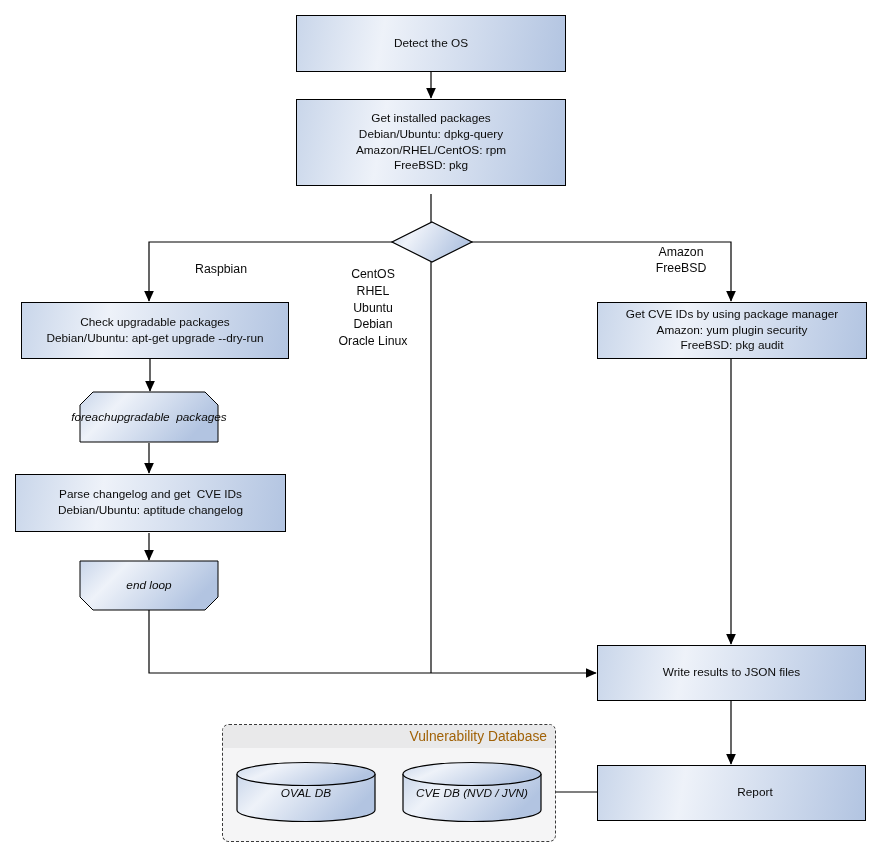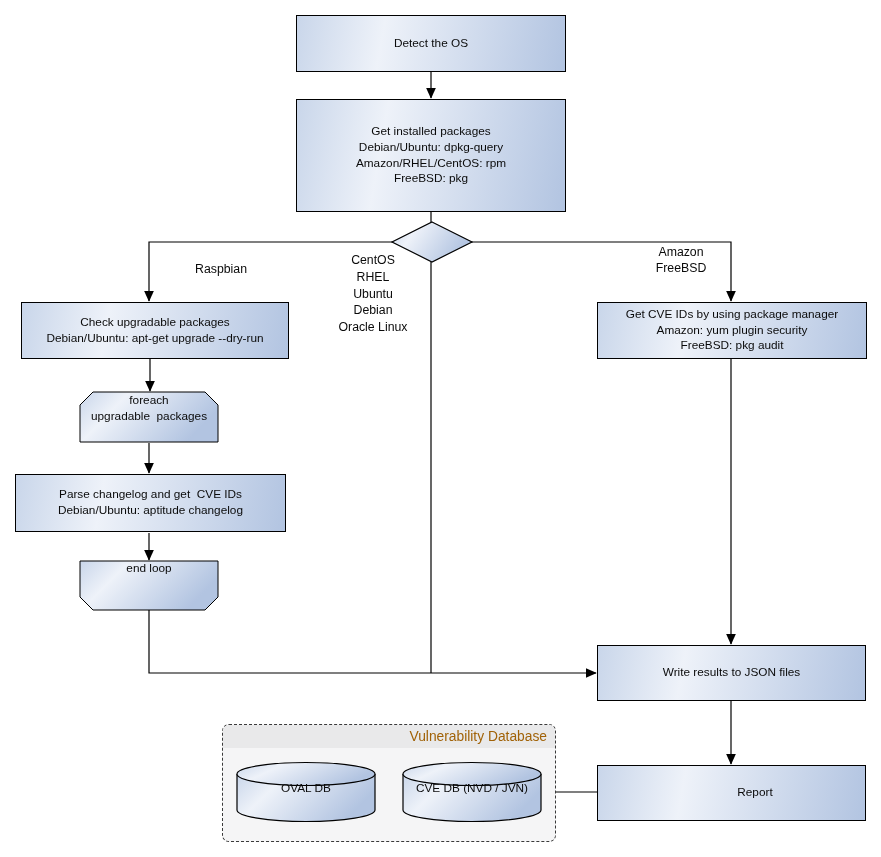--- a/index.html
+++ b/index.html
@@ -9,42 +9,42 @@
   }
   .wires{position:absolute;left:0;top:0;width:881px;height:857px;z-index:2;}
   .node{
     position:absolute;z-index:3;box-sizing:border-box;
     display:flex;flex-direction:column;align-items:center;justify-content:center;
     border:1px solid #000;
     background:linear-gradient(100deg,#c9d6ea 0%,#eef2f9 32%,#b2c4e1 100%);
     font-size:11.8px;line-height:15.6px;
   }
   .ghost{
-    position:absolute;z-index:3;display:flex;flex-direction:column;
-    align-items:center;
-    font-size:11.8px;line-height:15.6px;text-align:center;
+    position:absolute;z-index:3;display:flex;flex-direction:row;
+    align-items:center;justify-content:center;
+    font-size:11.8px;line-height:15.6px;text-align:center;font-style:italic;
   }
   .ln{white-space:pre;}
   .label{position:absolute;z-index:3;font-size:12.3px;line-height:16px;text-align:center;}
   
   #n-detect   {left:296px;top:15px;width:270px;height:57px;}
-  #n-installed{left:296px;top:99px;width:270px;height:113px;}
+  #n-installed{left:296px;top:99px;width:270px;height:87px;}
   #n-checkup  {left:21px;top:302px;width:268px;height:57px;}
   #n-parse    {left:15px;top:474px;width:271px;height:58px;}
   #n-getcve   {left:597px;top:302px;width:270px;height:57px;}
   #n-write    {left:597px;top:645px;width:269px;height:56px;}
   #n-report   {left:597px;top:765px;width:269px;height:56px;padding-left:47px;}
   
   #g-foreach {left:80px;top:393px;width:138px;height:49px;}
   #g-endloop {left:80px;top:561px;width:138px;height:49px;}
   #g-cyl1 {left:237px;top:781px;width:138px;height:25px;}
   #g-cyl2 {left:403px;top:781px;width:138px;height:25px;}
   
   #l-raspbian {left:161px;top:261px;width:120px;}
-  #l-middle   {left:313px;top:252px;width:120px;line-height:16.8px;}
+  #l-middle   {left:313px;top:266px;width:120px;line-height:16.8px;}
   #l-right    {left:631px;top:244px;width:100px;}
   
   .vdb{
     position:absolute;left:222px;top:724px;width:334px;height:118px;z-index:1;
     box-sizing:border-box;border:1.5px dashed #3a3a3a;border-radius:7px;
     background:#f5f5f6;overflow:hidden;
   }
   .vdb-header{
     height:23px;background:#e9e9ea;
     display:flex;align-items:center;justify-content:flex-end;

